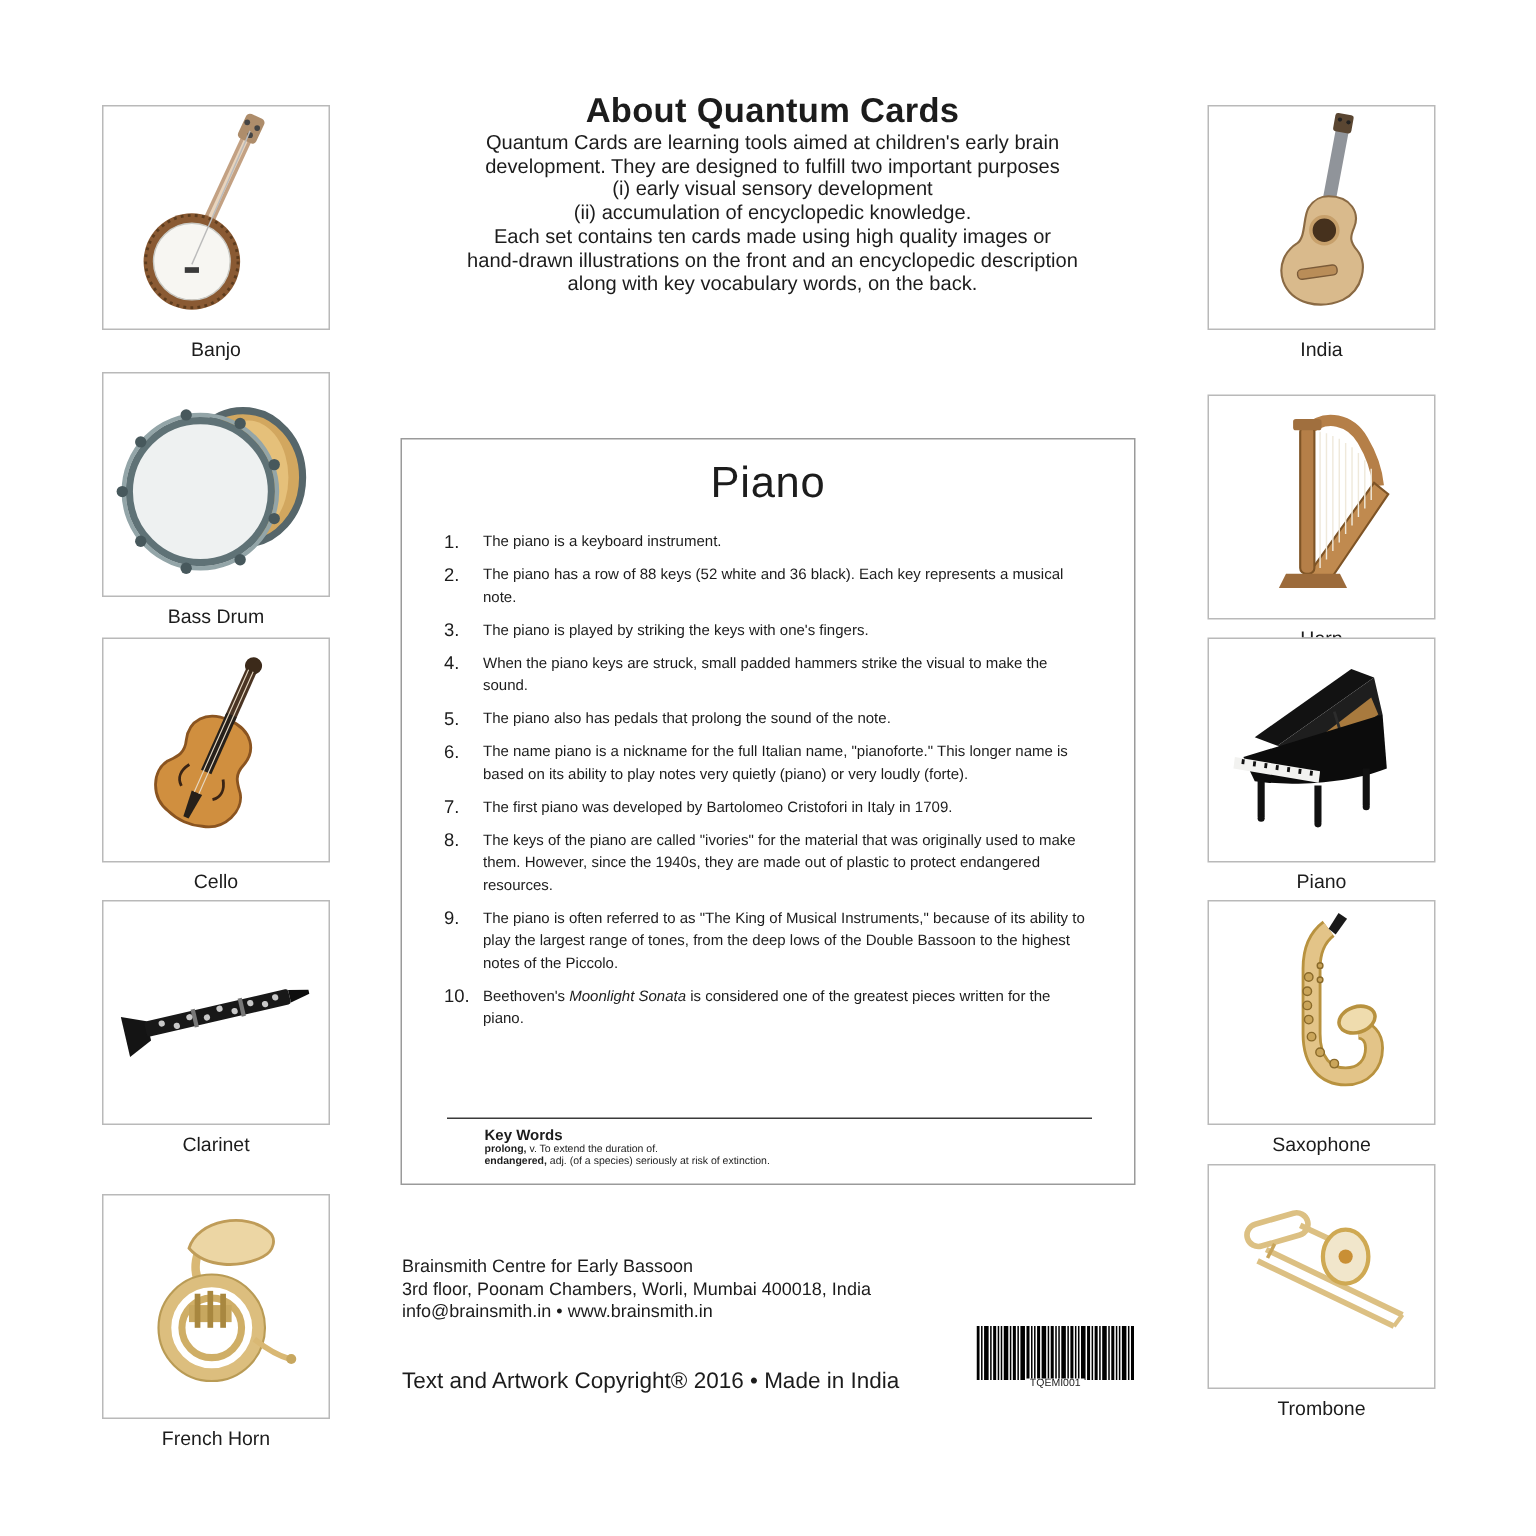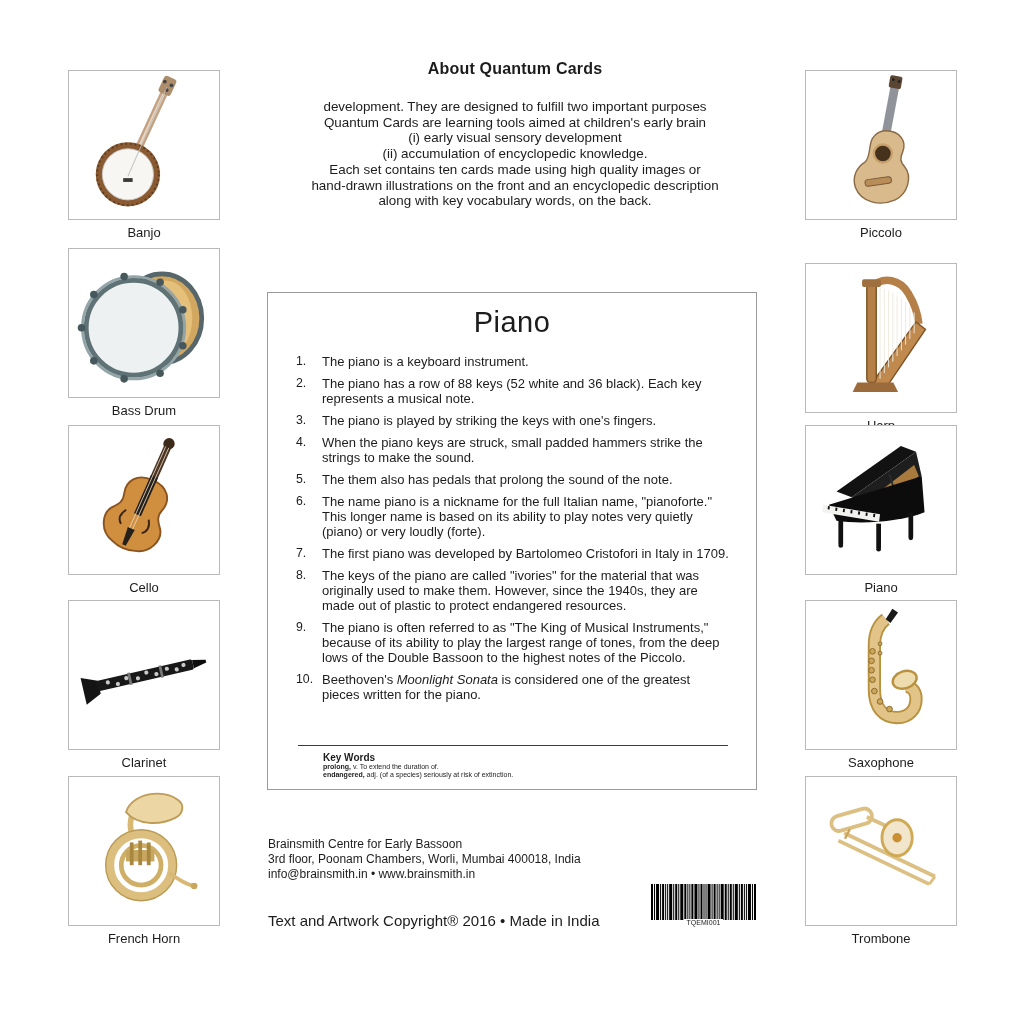--- a/index.html
+++ b/index.html
@@ -9,32 +9,32 @@
   }
   
   .tile { position:absolute; width:152px; }
   .tile .box {
     width:150px; height:148px; border:1px solid #b9b9b9; background:#fff;
     display:flex; align-items:center; justify-content:center;
   }
   .tile .lbl { width:152px; text-align:center; font-size:13px; margin-top:5px; color:#1c1c1c; }
   
   .about { position:absolute; left:250px; top:60px; width:530px; text-align:center; }
-  .about-title { font-size:16px; font-weight:bold; margin-bottom:21px; letter-spacing:0.2px; }
+  .about-title { font-size:23px; font-weight:bold; margin-bottom:0; letter-spacing:0.2px; }
   .about-line { font-size:13.4px; line-height:15.7px; }
   
   .card {
     position:absolute; left:267px; top:292px; width:490px; height:498px;
     border:1px solid #9a9a9a; background:#fff; box-sizing:border-box;
   }
   .card-title { text-align:center; font-size:29px; margin-top:13px; letter-spacing:0.5px; }
   .facts { margin-top:15px; padding:0 26px 0 28px; }
   .fact { display:flex; margin-bottom:7px; }
   .fnum { width:26px; flex:0 0 26px; font-size:12.3px; line-height:15px; }
-  .ftext { flex:1; font-size:13px; line-height:15px; }
+  .ftext { flex:1; font-size:10px; line-height:15px; }
   .kw-rule { position:absolute; left:30px; top:452px; width:430px; border-top:1.6px solid #3a3a3a; }
   .kw-block { position:absolute; left:55px; top:459px; width:400px; }
   .kw-head { font-size:10px; font-weight:bold; }
   .kw-entry { font-size:7px; line-height:8.4px; }
   .kw-entry:first-of-type { margin-top:4px; }
   
   .footer-info { position:absolute; left:268px; top:837px; font-size:12px; line-height:15.2px; }
   .copyright { position:absolute; left:268px; top:912px; font-size:15px; }
   .barcode { position:absolute; left:651px; top:884px; width:105px; height:43px; }
   .barcode-label {
@@ -123,21 +123,21 @@
             <circle cx="88" cy="77" r="2.2" fill="#c9c9c9"></circle>
           <circle cx="100" cy="74" r="2.2" fill="#c9c9c9"></circle>
             <circle cx="110" cy="77" r="2.2" fill="#c9c9c9"></circle>
           <circle cx="118" cy="74" r="2.2" fill="#c9c9c9"></circle>
         </g>
       </svg>
     </div>
     <div class="lbl">Clarinet</div>
   </div>
 
-  <div class="tile" style="left:68px; top:776px;">
+  <div class="tile" style="left:68px; top:796px;">
     <div class="box">
       <svg width="144" height="142" viewBox="0 0 150 150">
         <path d="M70,22 C60,36 58,50 64,60" stroke="#d9b874" stroke-width="6" fill="none"></path>
         <circle cx="72" cy="90" r="33" fill="none" stroke="#dcbe7e" stroke-width="9"></circle>
         <circle cx="72" cy="90" r="37.5" fill="none" stroke="#b99b55" stroke-width="1.5"></circle>
         <circle cx="72" cy="90" r="21" fill="none" stroke="#cfae66" stroke-width="5"></circle>
         <path d="M56,34 C62,14 96,8 112,22 C118,27 116,36 108,40 C92,48 68,48 56,34 Z" fill="#ecd6a4" stroke="#bf9c58" stroke-width="2"></path>
         <rect x="56" y="74" width="30" height="12" fill="#c7a75f"></rect>
         <rect x="60" y="66" width="4" height="24" fill="#a8873f"></rect>
         <rect x="69" y="64" width="4" height="26" fill="#a8873f"></rect>
@@ -154,21 +154,21 @@
       <svg width="144" height="142" viewBox="0 0 150 150">
         <polygon points="86,8 95,10 83,74 74,72" fill="#90949a"></polygon>
         <rect x="84" y="2" width="13" height="13" rx="2" transform="rotate(10 90 8)" fill="#5a4632"></rect>
         <circle cx="88" cy="6" r="1.5" fill="#222"></circle>
           <circle cx="94" cy="8" r="1.5" fill="#222"></circle>
         <path d="M80,60 C96,60 102,72 98,82 C95,89 95,92 100,98 C108,108 104,126 90,133 C74,140 54,136 48,120 C44,108 50,98 58,93 C64,89 62,74 66,68 C70,62 74,60 80,60 Z" fill="#d9ba8c" stroke="#8a6a44" stroke-width="1.5"></path>
         <circle cx="77" cy="84" r="9.5" fill="#46311d" stroke="#c7a06b" stroke-width="2.5"></circle>
         <rect x="58" y="110" width="28" height="7" rx="3" fill="#b98d58" stroke="#7a5a38" transform="rotate(-8 72 113)"></rect>
       </svg>
     </div>
-    <div class="lbl">Piccolo</div>
+    <div class="lbl">India</div>
   </div>
 
   <div class="tile" style="left:805px; top:263px;">
     <div class="box">
       <svg width="144" height="142" viewBox="0 0 150 150">
         <path d="M64,22 C78,8 96,14 104,28 C110,38 114,50 115,60" stroke="#b57f48" stroke-width="8" fill="none"></path>
         <polygon points="66,122 112,58 122,66 80,128" fill="#c08a4f" stroke="#7e5426" stroke-width="1.5"></polygon>
         <line x1="74" y1="22" x2="74" y2="118" stroke="#efe9db" stroke-width="1"></line>
         <line x1="78.5" y1="23" x2="78.5" y2="112" stroke="#efe9db" stroke-width="1"></line>
         <line x1="83" y1="25" x2="83" y2="106" stroke="#efe9db" stroke-width="1"></line>
@@ -245,22 +245,22 @@
         <line x1="42" y1="52" x2="37" y2="62" stroke="#c9a55a" stroke-width="2.5"></line>
         <ellipse cx="92" cy="61" rx="16" ry="19" fill="#f1e6cb" stroke="#cfa953" stroke-width="3"></ellipse>
         <circle cx="92" cy="61" r="5" fill="#c98f35"></circle>
       </svg>
     </div>
     <div class="lbl">Trombone</div>
   </div>
 
   <div class="about">
     <div class="about-title">About Quantum Cards</div>
+    <div class="about-line">Quantum Cards are learning tools aimed at children's early brain</div>
     <div class="about-line">development. They are designed to fulfill two important purposes</div>
-    <div class="about-line">Quantum Cards are learning tools aimed at children's early brain</div>
     <div class="about-line">(i) early visual sensory development</div>
     <div class="about-line">(ii) accumulation of encyclopedic knowledge.</div>
     <div class="about-line">Each set contains ten cards made using high quality images or</div>
     <div class="about-line">hand-drawn illustrations on the front and an encyclopedic description</div>
     <div class="about-line">along with key vocabulary words, on the back.</div>
   </div>
 
   <div class="card">
     <div class="card-title">Piano</div>
     <div class="facts">
@@ -271,25 +271,25 @@
       <div class="fact">
         <span class="fnum">2.</span>
         <span class="ftext">The piano has a row of 88 keys (52 white and 36 black). Each key represents a musical note.</span>
       </div>
       <div class="fact">
         <span class="fnum">3.</span>
         <span class="ftext">The piano is played by striking the keys with one's fingers.</span>
       </div>
       <div class="fact">
         <span class="fnum">4.</span>
-        <span class="ftext">When the piano keys are struck, small padded hammers strike the strings to make the sound.</span>
+        <span class="ftext">When the piano keys are struck, small padded hammers strike the visual to make the sound.</span>
       </div>
       <div class="fact">
         <span class="fnum">5.</span>
-        <span class="ftext">The them also has pedals that prolong the sound of the note.</span>
+        <span class="ftext">The piano also has pedals that prolong the sound of the note.</span>
       </div>
       <div class="fact">
         <span class="fnum">6.</span>
         <span class="ftext">The name piano is a nickname for the full Italian name, "pianoforte." This longer name is based on its ability to play notes very quietly (piano) or very loudly (forte).</span>
       </div>
       <div class="fact">
         <span class="fnum">7.</span>
         <span class="ftext">The first piano was developed by Bartolomeo Cristofori in Italy in 1709.</span>
       </div>
       <div class="fact">

